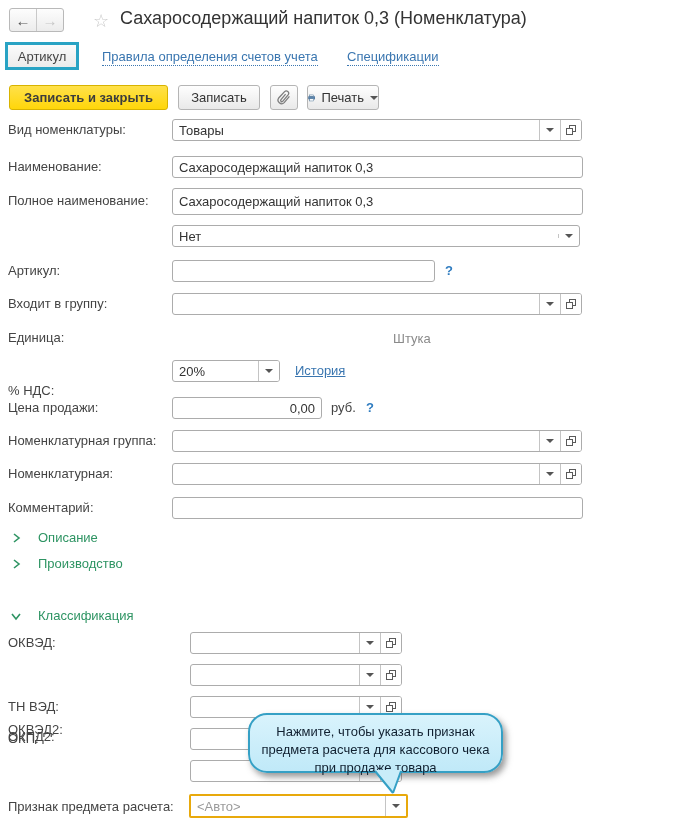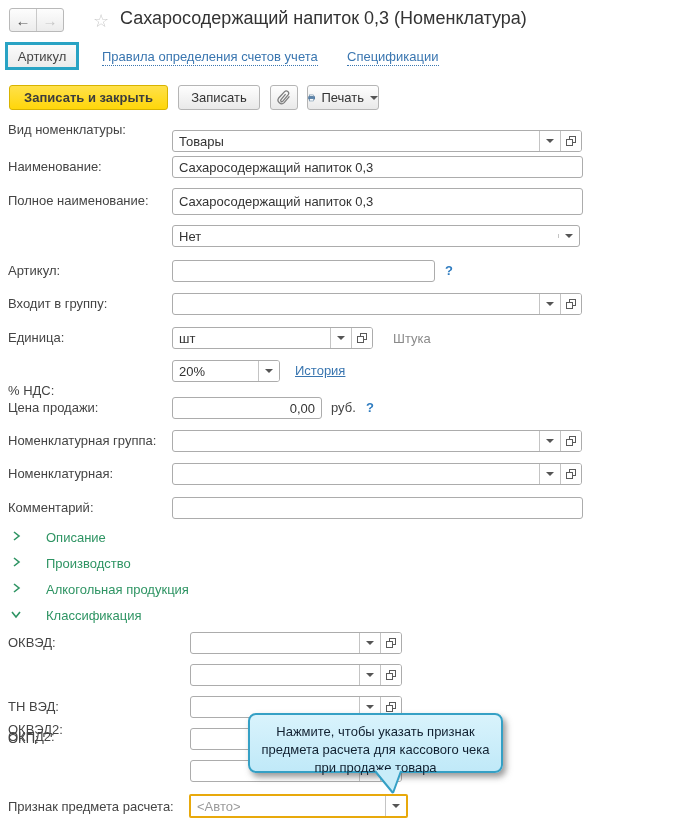--- a/index.html
+++ b/index.html
@@ -35,21 +35,21 @@
   .combo input{border:none;outline:none;flex:1;min-width:0;padding:0 6px;font:inherit;color:#333;background:transparent;}
   .combo input::placeholder{color:#9a9a9a;}
   .cbtn{width:20px;border-left:1px solid #c4c4c4;display:flex;align-items:center;justify-content:center;
         cursor:pointer;background:#fff;}
   .combo .cbtn:last-child{border-radius:0 2px 2px 0;}
   .tri{width:0;height:0;border-left:4px solid transparent;border-right:4px solid transparent;border-top:4px solid #555;}
   .hint{color:#8a8a8a;white-space:nowrap;}
   .help{color:#2f7cc0;font-weight:bold;cursor:pointer;}
   .link{color:#3a76b0;text-decoration:underline;cursor:pointer;white-space:nowrap;}
   
-  .section{position:absolute;left:10px;display:flex;align-items:flex-start;gap:24px;color:#2e9463;cursor:pointer;}
+  .section{position:absolute;left:10px;display:flex;align-items:center;gap:16px;color:#2e9463;cursor:pointer;}
   
   .combo.hl{border:2px solid #e8a90c;height:24px;border-radius:2px;}
   
   .tooltip{position:absolute;box-sizing:border-box;z-index:10;border:2px solid #35a0c5;border-radius:8px;
            background:linear-gradient(180deg,#d9f3fc,#c0e9f8);box-shadow:3px 4px 6px rgba(70,70,70,.55);
            color:#102030;text-align:center;padding:8px 10px;line-height:18px;}
   .tooltip-arrow{position:absolute;z-index:11;}
 </style>
 </head>
 <body>
@@ -84,21 +84,21 @@
     <svg width="15" height="14" viewBox="0 0 15 14">
       <rect x="3.5" y="0.8" width="8" height="3.4" fill="#fff" stroke="#4a7296"></rect>
       <rect x="0.8" y="3.8" width="13.4" height="5.6" rx="1" fill="#5b85ad" stroke="#44688c"></rect>
       <rect x="3.5" y="8.6" width="8" height="4.4" fill="#fff" stroke="#4a7296"></rect>
     </svg>
     <span>Печать</span>
     <span class="caret"></span>
   </div>
 
   <div class="lbl" style="top:119px;">Вид номенклатуры:</div>
-  <div class="combo" style="left:172px;top:130px;width:410px;">
+  <div class="combo" style="left:172px;top:119px;width:410px;">
     <input value="Товары" style="">
     <span class="cbtn">
         <span class="tri"></span>
       </span>
     <span class="cbtn">
       <svg width="12" height="12" viewBox="0 0 12 12">
         <rect x="4.5" y="1.5" width="6" height="6" fill="#fff" stroke="#5a5a5a"></rect>
         <rect x="1.5" y="4.5" width="6" height="6" fill="#fff" stroke="#5a5a5a"></rect>
       </svg>
     </span>
@@ -129,32 +129,20 @@
       </span>
     <span class="cbtn">
       <svg width="12" height="12" viewBox="0 0 12 12">
         <rect x="4.5" y="1.5" width="6" height="6" fill="#fff" stroke="#5a5a5a"></rect>
         <rect x="1.5" y="4.5" width="6" height="6" fill="#fff" stroke="#5a5a5a"></rect>
       </svg>
     </span>
   </div>
 
   <div class="lbl" style="top:327px;">Единица:</div>
-  <div class="combo" style="left:172px;top:327px;width:201px;">
-    <input value="шт" style="">
-    <span class="cbtn">
-        <span class="tri"></span>
-      </span>
-    <span class="cbtn">
-      <svg width="12" height="12" viewBox="0 0 12 12">
-        <rect x="4.5" y="1.5" width="6" height="6" fill="#fff" stroke="#5a5a5a"></rect>
-        <rect x="1.5" y="4.5" width="6" height="6" fill="#fff" stroke="#5a5a5a"></rect>
-      </svg>
-    </span>
-  </div>
   <span class="abs hint" style="left:393px;top:331px;">Штука</span>
 
   <div class="lbl" style="top:380px;">% НДС:</div>
   <div class="combo" style="left:172px;top:360px;width:108px;">
     <input value="20%" style="">
     <span class="cbtn">
         <span class="tri"></span>
       </span>
   </div>
   <span class="abs link" style="left:295px;top:363px;">История</span>
@@ -200,26 +188,20 @@
       <polyline points="4,2 9,6 4,10" fill="none" stroke="#2e9463" stroke-width="1.6"></polyline>
       </svg>
     <span>Описание</span>
   </div>
   <div class="section" style="top:556px;">
     <svg width="12" height="12" viewBox="0 0 12 12">
       <polyline points="4,2 9,6 4,10" fill="none" stroke="#2e9463" stroke-width="1.6"></polyline>
       </svg>
     <span>Производство</span>
   </div>
-  <div class="section" style="top:582px;">
-    <svg width="12" height="12" viewBox="0 0 12 12">
-      <polyline points="4,2 9,6 4,10" fill="none" stroke="#2e9463" stroke-width="1.6"></polyline>
-      </svg>
-    <span>Алкогольная продукция</span>
-  </div>
   <div class="section" style="top:608px;">
     <svg width="12" height="12" viewBox="0 0 12 12">
       <polyline points="2,4 6,9 10,4" fill="none" stroke="#2e9463" stroke-width="1.6"></polyline>
       </svg>
     <span>Классификация</span>
   </div>
 
   <div class="lbl" style="top:632px;">ОКВЭД:</div>
   <div class="combo" style="left:190px;top:632px;width:212px;">
     <input value="" style="">
@@ -291,21 +273,21 @@
   </div>
 
   <div class="lbl" style="top:795px;line-height:24px;">Признак предмета расчета:</div>
   <div class="combo hl" style="left:189px;top:794px;width:219px;">
     <input placeholder="&lt;Авто&gt;" style="">
     <span class="cbtn">
         <span class="tri"></span>
       </span>
   </div>
 
-  <div class="tooltip" style="left:248px;top:713px;width:255px;height:60px;">
+  <div class="tooltip" style="left:248px;top:713px;width:255px;height:60px;border-radius:19px;">
     <span>Нажмите, чтобы указать признак предмета расчета для кассового чека при продаже товара</span>
   </div>
   <svg class="tooltip-arrow" style="left:372px;top:770px;" width="32" height="25" viewBox="0 0 32 25">
     <polygon points="3,0 29,0 21,23" fill="#c9edf9"></polygon>
     <path d="M3,1 L21,23 M29,1 L21,23" stroke="#35a0c5" stroke-width="2" fill="none"></path>
   </svg>
 
 </div>
 
 </body></html>

